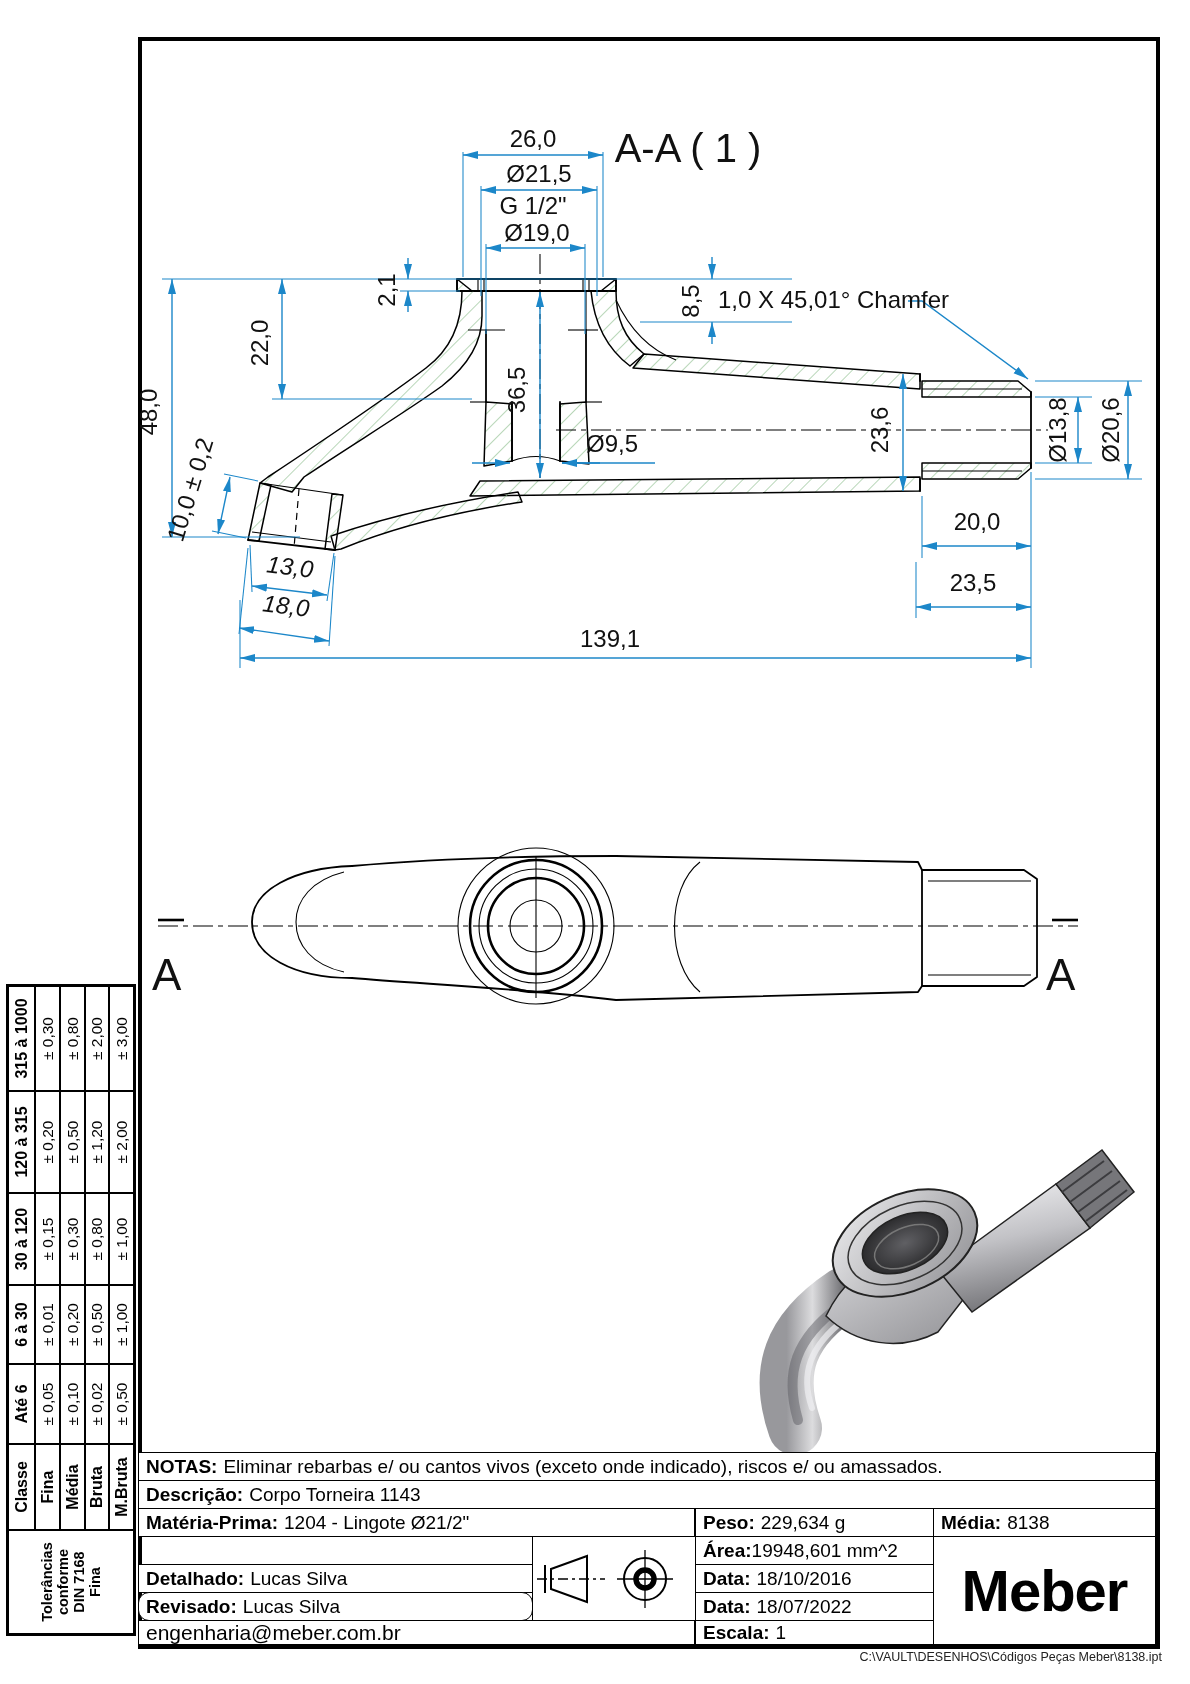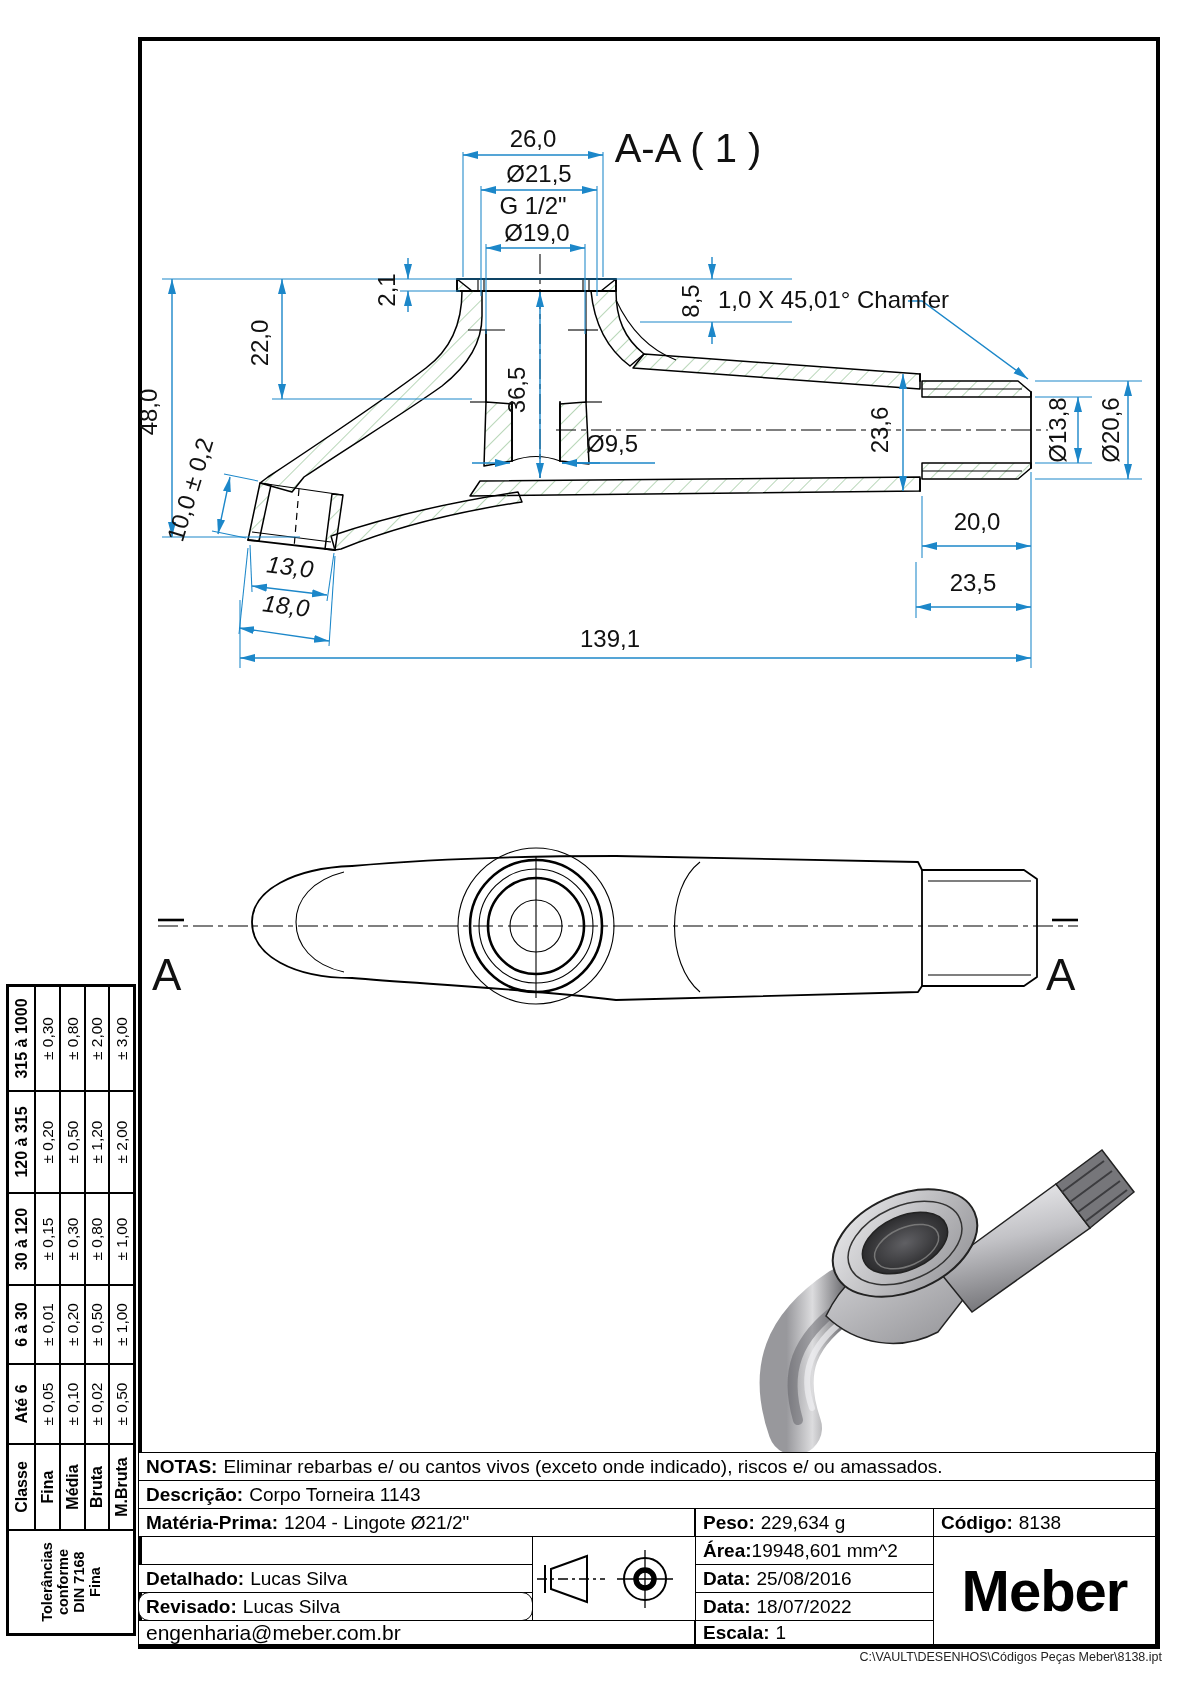--- a/index.html
+++ b/index.html
@@ -298,21 +298,21 @@
   </div>
   <div class="cell" style="left:138px;top:1508px;width:557px;height:29px;">
     <b>Matéria-Prima:</b>
     <span>1204 - Lingote Ø21/2"</span>
   </div>
   <div class="cell" style="left:695px;top:1508px;width:239px;height:29px;">
     <b>Peso:</b>
     <span>229,634 g</span>
   </div>
   <div class="cell" style="left:933px;top:1508px;width:223px;height:29px;">
-    <b>Código:</b>
+    <b>Média:</b>
     <span>8138</span>
   </div>
   <div class="cell" style="left:138px;top:1564px;width:395px;height:29px;">
     <b>Detalhado:</b>
     <span>Lucas Silva</span>
   </div>
   <div class="cell" style="left:138px;top:1592px;width:395px;height:29px;border-radius:11px;">
     <b>Revisado:</b>
     <span>Lucas Silva</span>
   </div>
@@ -327,21 +327,21 @@
       <line x1="112" y1="12" x2="112" y2="70" stroke="#000" stroke-width="1.3"></line>
       <line x1="84" y1="41" x2="140" y2="41" stroke="#000" stroke-width="1.3"></line>
     </svg>
   </div>
   <div class="cell" style="left:695px;top:1536px;width:239px;height:29px;">
     <b style="margin-right:0;">Área:</b>
     <span>19948,601 mm^2</span>
   </div>
   <div class="cell" style="left:695px;top:1564px;width:239px;height:29px;">
     <b>Data:</b>
-    <span>25/08/2016</span>
+    <span>18/10/2016</span>
   </div>
   <div class="cell" style="left:695px;top:1592px;width:239px;height:29px;">
     <b>Data:</b>
     <span>18/07/2022</span>
   </div>
   <div class="cell" id="meber" style="left:933px;top:1536px;width:223px;height:109px;">
     <span>Meber</span>
   </div>
   <div class="cell" id="email" style="left:138px;top:1620px;width:557px;height:25px;">
     <span>engenharia@meber.com.br</span>

